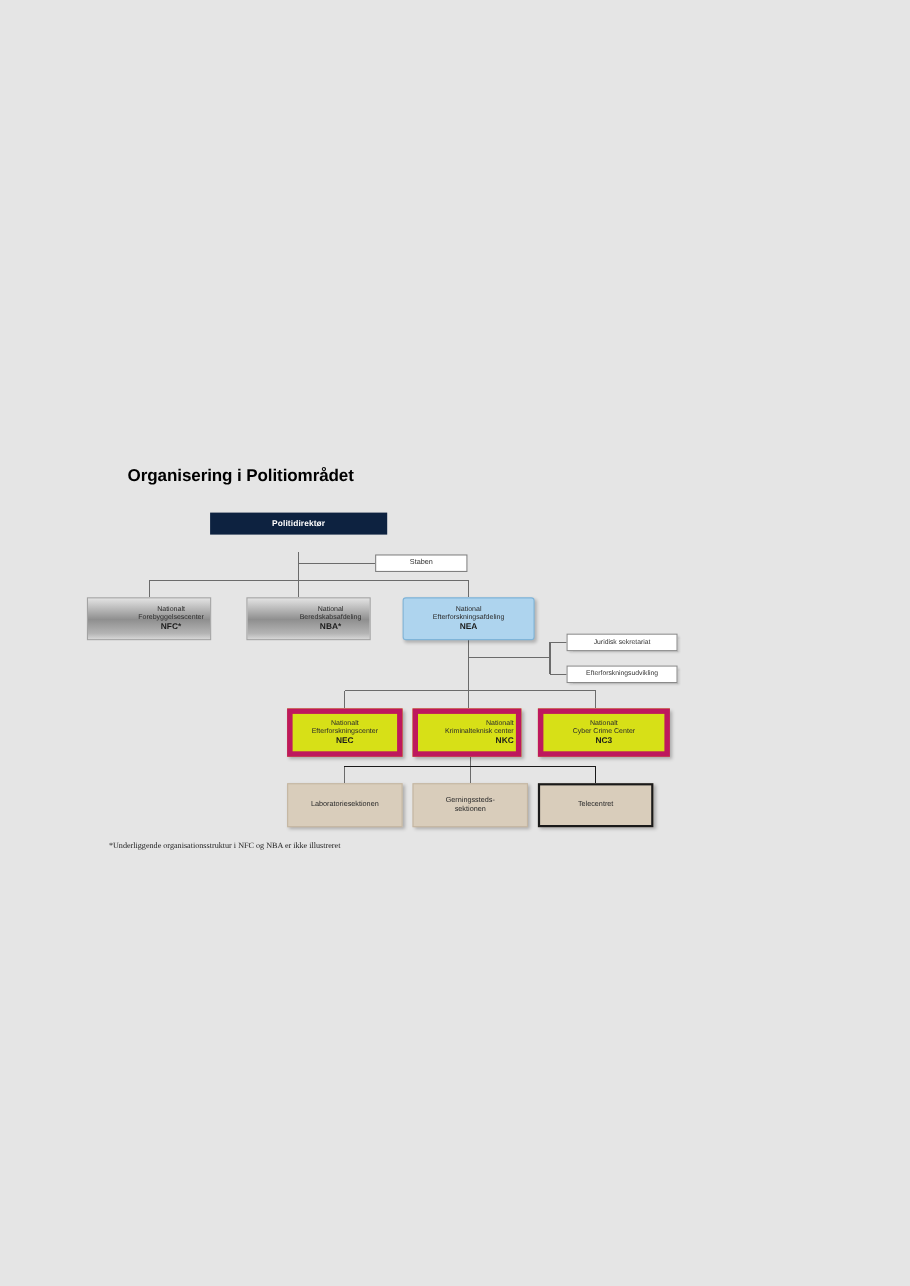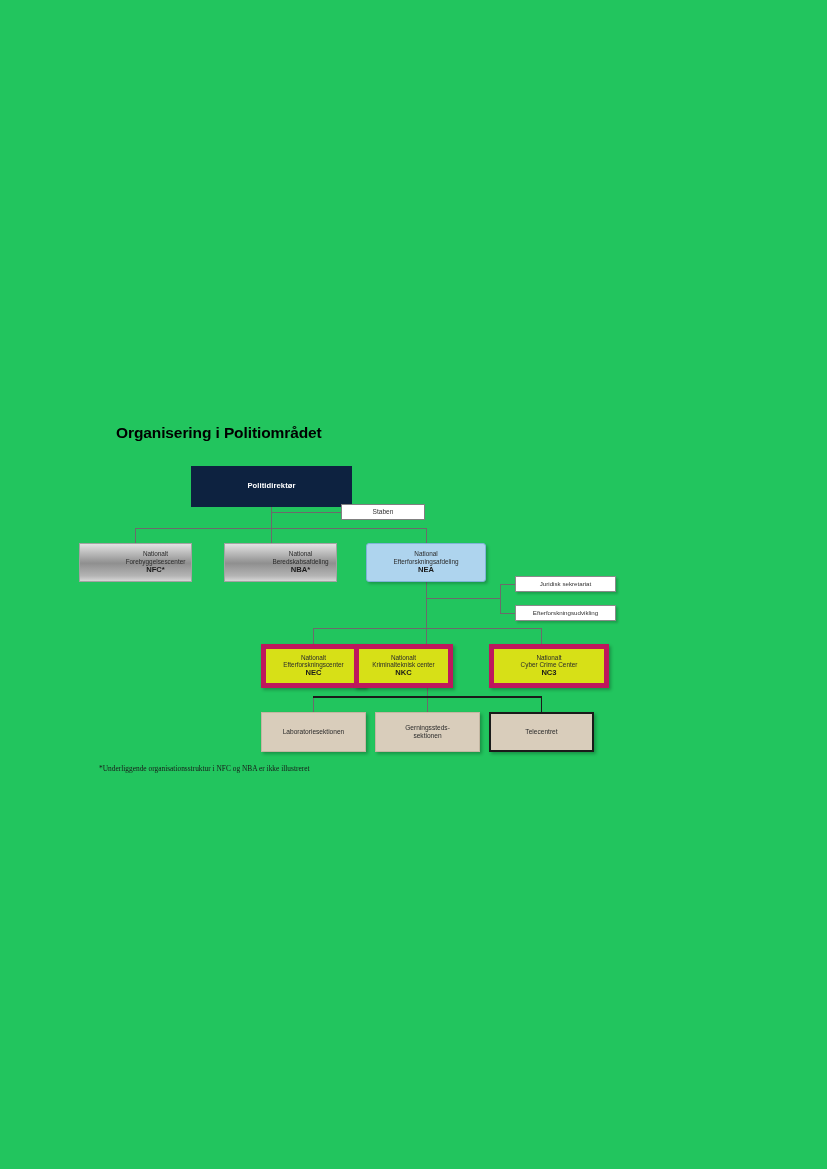--- a/index.html
+++ b/index.html
@@ -12,21 +12,21 @@
     width: 827px;
     height: 1169px;
     position: relative;
     font-family: "Liberation Sans", sans-serif;
     overflow: hidden;
   }
 
   #page {
     position: absolute;
     inset: 0;
-    background: #22c55e;
+    background: #e5e5e5;
   }
 
   
   #chart-title {
     position: absolute;
     left: 116px;
     top: 424px;
     font-size: 15.5px;
     font-weight: bold;
     color: #000000;
@@ -58,21 +58,21 @@
     font-size: 7.6px;
     color: #1a1a1a;
     padding-top: 0.5px;
   }
 
   
   #node-politidirektor {
     left: 191px;
     top: 466px;
     width: 161px;
-    height: 41px;
+    height: 20px;
     background: #0d2240;
     color: #ffffff;
     font-size: 7.6px;
     font-weight: bold;
     letter-spacing: 0.1px;
   }
 
   
   #node-staben {
     left: 341px;
@@ -123,21 +123,21 @@
 
   
   .centre {
     top: 644px;
     height: 44px;
     background: #d7e017;
     border: 5px solid #be185d;
     box-shadow: 2px 2px 3px rgba(0,0,0,0.25);
   }
   #node-nec { left: 261px; width: 105px; }
-  #node-nkc { left: 354px; width: 99px; }
+  #node-nkc { left: 375px; width: 99px; text-align: right; }
   #node-nc3 { left: 489px; width: 120px; }
 
   
   .section {
     top: 712px;
     height: 40px;
     background: #d9cdbb;
     border: 1px solid #c4b6a2;
     box-shadow: 2px 2px 3px rgba(0,0,0,0.25);
     font-size: 6.6px;

